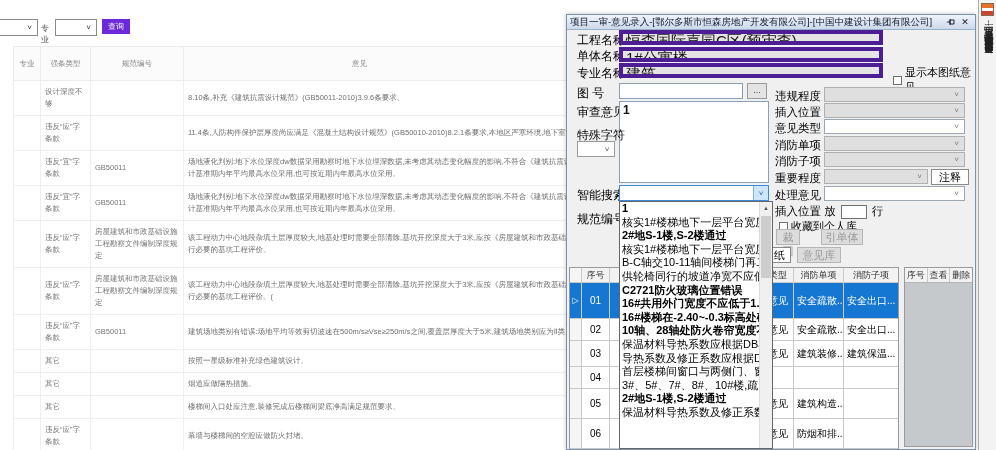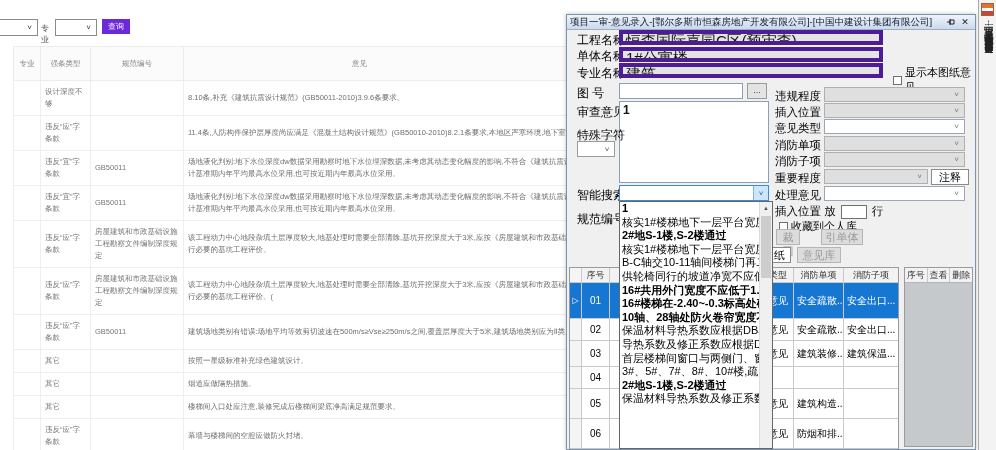--- a/index.html
+++ b/index.html
@@ -402,20 +402,21 @@
 
     <div class="droplist">
       <div class="items">
 
       <div class="drop-item bold">1</div>
           <div class="drop-item">核实1#楼梯地下一层平台宽度</div>
           <div class="drop-item bold">2#地S-1楼,S-2楼通过</div>
           <div class="drop-item">核实1#楼梯地下一层平台宽度</div>
           <div class="drop-item">B-C轴交10-11轴间楼梯门再二</div>
           <div class="drop-item">供轮椅同行的坡道净宽不应低</div>
+          <div class="drop-item bold">C2721防火玻璃位置错误</div>
           <div class="drop-item bold">16#共用外门宽度不应低于1.2</div>
           <div class="drop-item bold">16#楼梯在-2.40~-0.3标高处确</div>
           <div class="drop-item bold">10轴、28轴处防火卷帘宽度不</div>
           <div class="drop-item">保温材料导热系数应根据DBJ</div>
           <div class="drop-item">导热系数及修正系数应根据D</div>
           <div class="drop-item">首层楼梯间窗口与两侧门、窗</div>
           <div class="drop-item">3#、5#、7#、8#、10#楼,疏</div>
           <div class="drop-item bold">2#地S-1楼,S-2楼通过</div>
           <div class="drop-item">保温材料导热系数及修正系数</div>
         </div>

